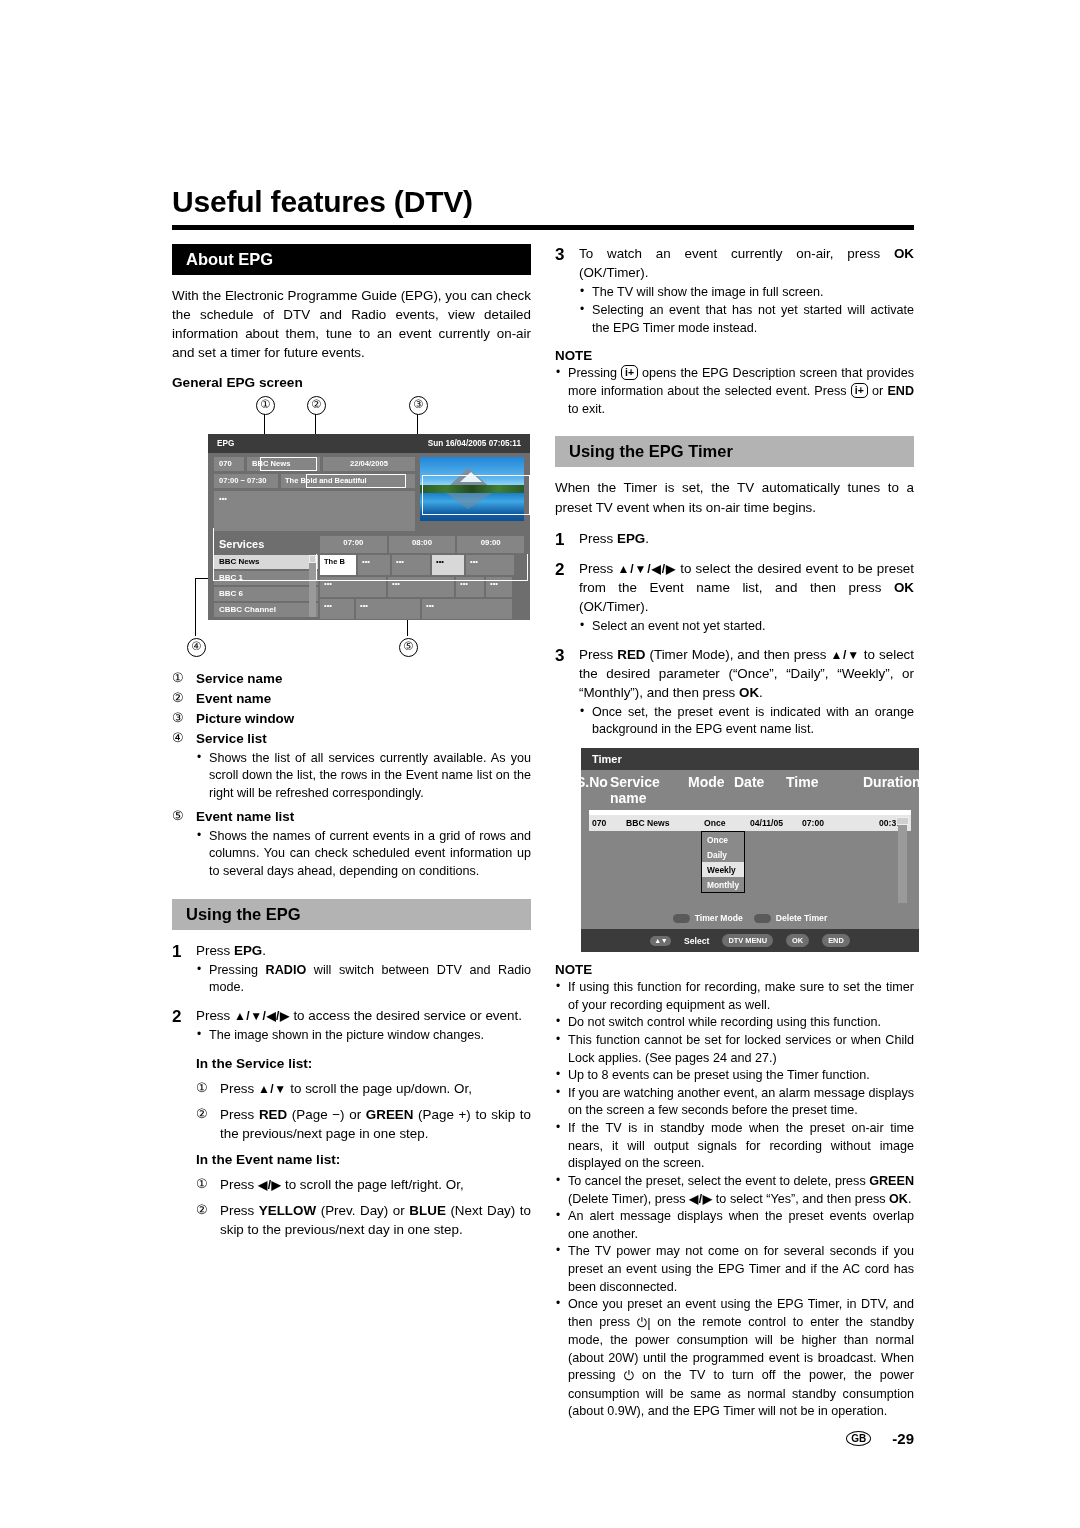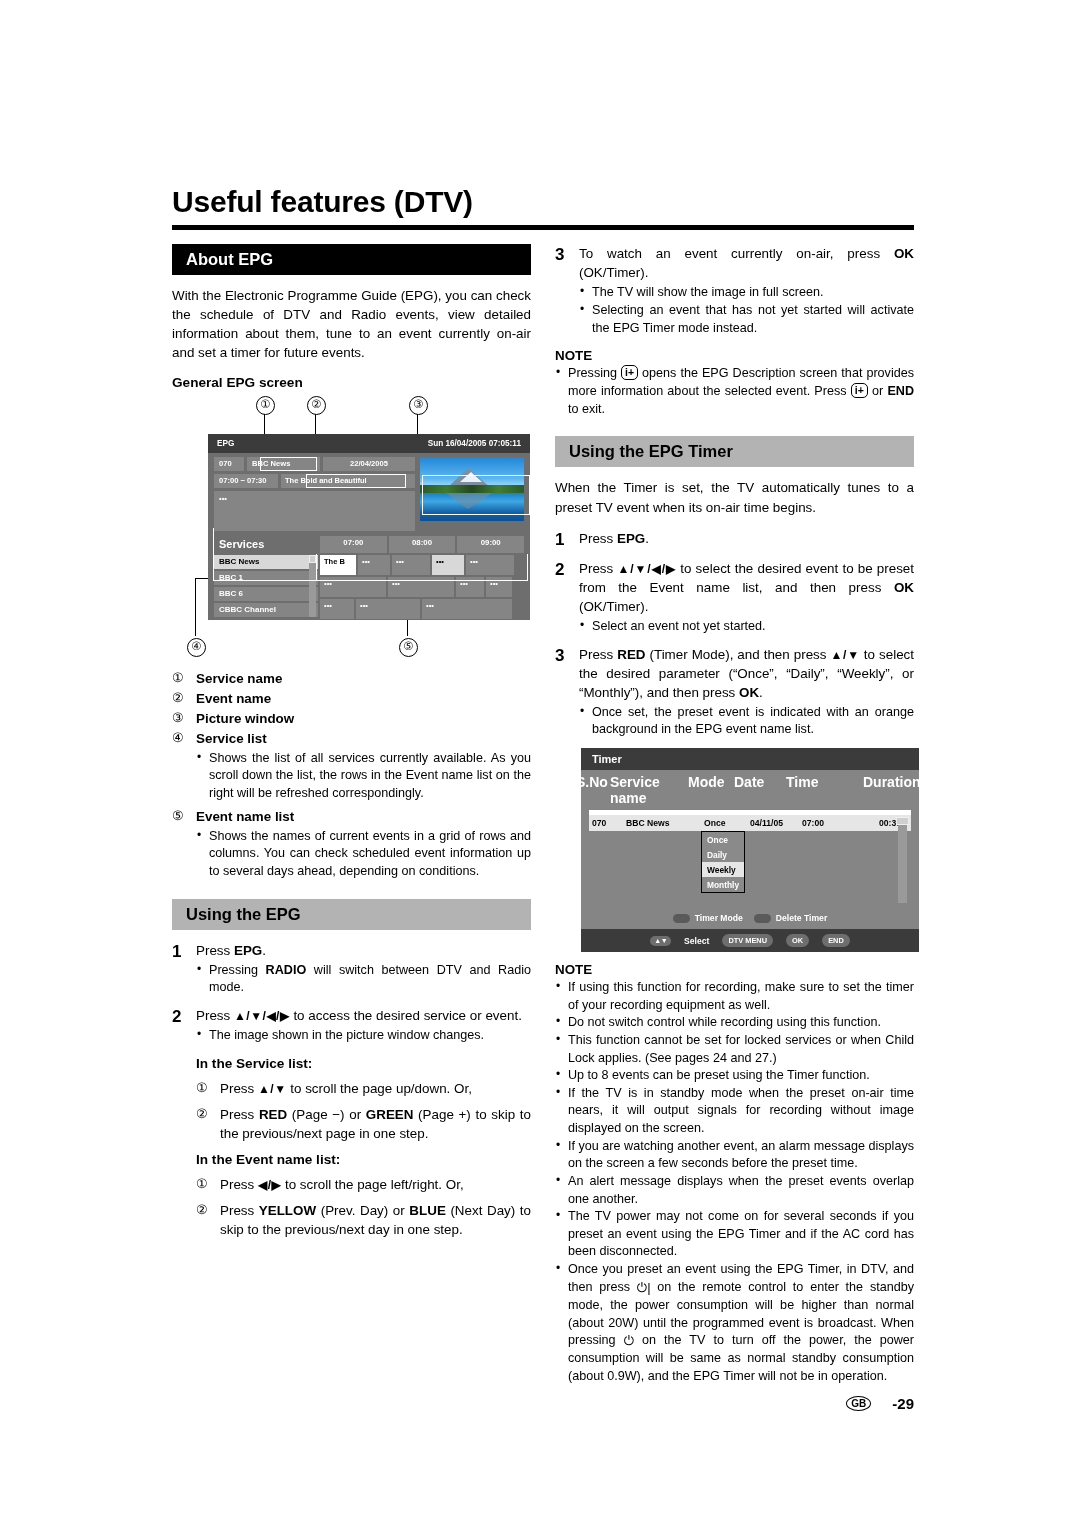--- a/index.html
+++ b/index.html
@@ -817,22 +817,23 @@
           <span class="tm-kb">END</span>
         </div>
       </div>
 
       <div class="note-label">NOTE</div>
       <ul class="bul tight">
         <li>If using this function for recording, make sure to set the timer of your recording equipment as well.</li>
         <li>Do not switch control while recording using this function.</li>
         <li>This function cannot be set for locked services or when Child Lock applies. (See pages 24 and 27.)</li>
         <li>Up to 8 events can be preset using the Timer function.</li>
+        <li>If you are watching another event, an alarm message displays on the screen a few seconds before the preset time.</li>
         <li>If the TV is in standby mode when the preset on-air time nears, it will output signals for recording without image displayed on the screen.</li>
-        <li>If you are watching another event, an alarm message displays on the screen a few seconds before the preset time.</li>
+        <li><span>To cancel the preset, select the event to delete, press </span><b>GREEN</b><span> (Delete Timer), press </span><b class="arrows">◀/▶</b><span> to select “Yes”, and then press </span><b>OK</b><span>.</span></li>
         <li>An alert message displays when the preset events overlap one another.</li>
         <li>The TV power may not come on for several seconds if you preset an event using the EPG Timer and if the AC cord has been disconnected.</li>
         <li><span>Once you preset an event using the EPG Timer, in DTV, and then press </span><span class="pwr">⏻|</span><span> on the remote control to enter the standby mode, the power consumption will be higher than normal (about 20W) until the programmed event is broadcast. When pressing </span><span class="pwr">⏻</span><span> on the TV to turn off the power, the power consumption will be same as normal standby consumption (about 0.9W), and the EPG Timer will not be in operation.</span></li>
       </ul>
 
       <div class="footer">
         <span class="gb-badge">GB</span>
         <span>-29</span>
       </div>
 

